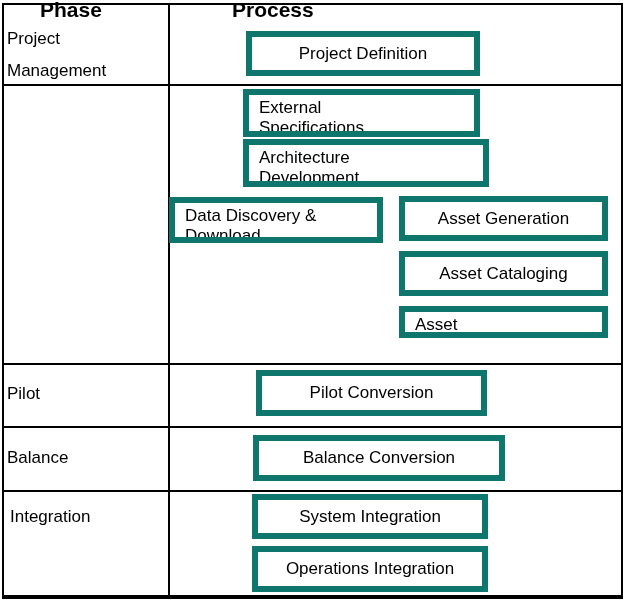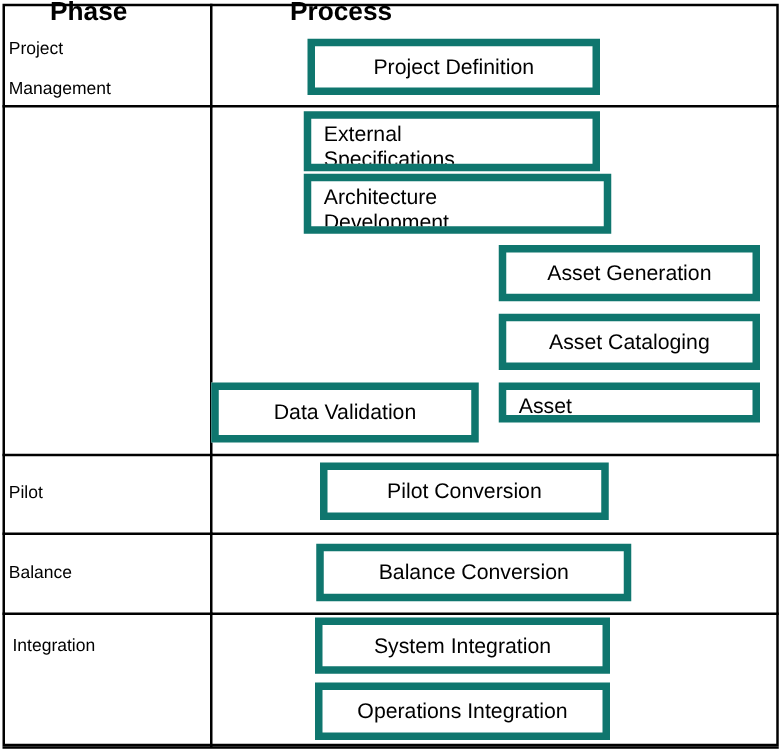--- a/index.html
+++ b/index.html
@@ -53,21 +53,21 @@
     font-weight: bold;
     font-size: 21px;
     line-height: 22px;
     letter-spacing: 0px;
     white-space: nowrap;
   }
 
   
   .phase-label {
     position: absolute;
-    font-size: 14px;
+    font-size: 17px;
     line-height: 21px;
     white-space: nowrap;
   }
 
   
   .pbox {
     position: absolute;
     border: 6px solid #0f766e;
     box-sizing: border-box;
     background: #ffffff;
@@ -135,25 +135,26 @@
   <div class="pbox left top" style="left:243px; top:89px; width:237px; height:48px;">
     <span>External
 Specifications</span>
   </div>
 
   <div class="pbox left top" style="left:243px; top:139px; width:246px; height:48px;">
     <span>Architecture
 Development</span>
   </div>
 
+  <div class="pbox left top" style="left:169px; top:197px; width:214px; height:46px;">
+    <span>Data Discovery &amp;
+Download</span>
+  </div>
 
 
-  <div class="pbox center" style="left:169px; top:306px; width:214px; height:48px;">
-    <span>Data Validation</span>
-  </div>
 
   <div class="pbox center" style="left:399px; top:196px; width:209px; height:45px;">
     <span>Asset Generation</span>
   </div>
 
   <div class="pbox center" style="left:399px; top:251px; width:209px; height:45px;">
     <span>Asset Cataloging</span>
   </div>
 
   <div class="pbox left top" style="left:399px; top:306px; width:209px; height:32px;">

